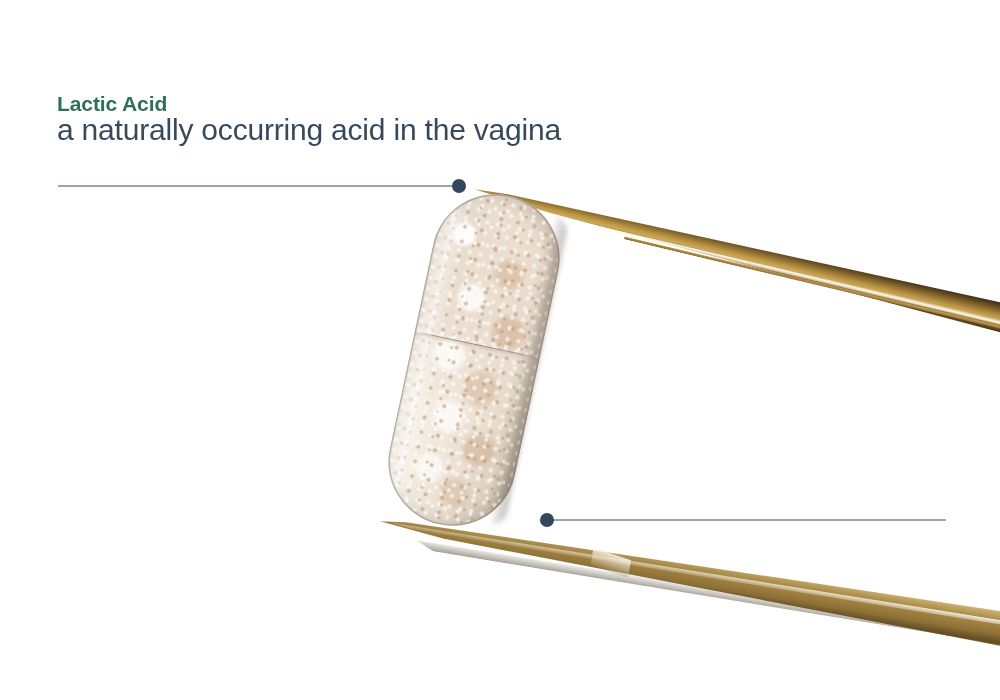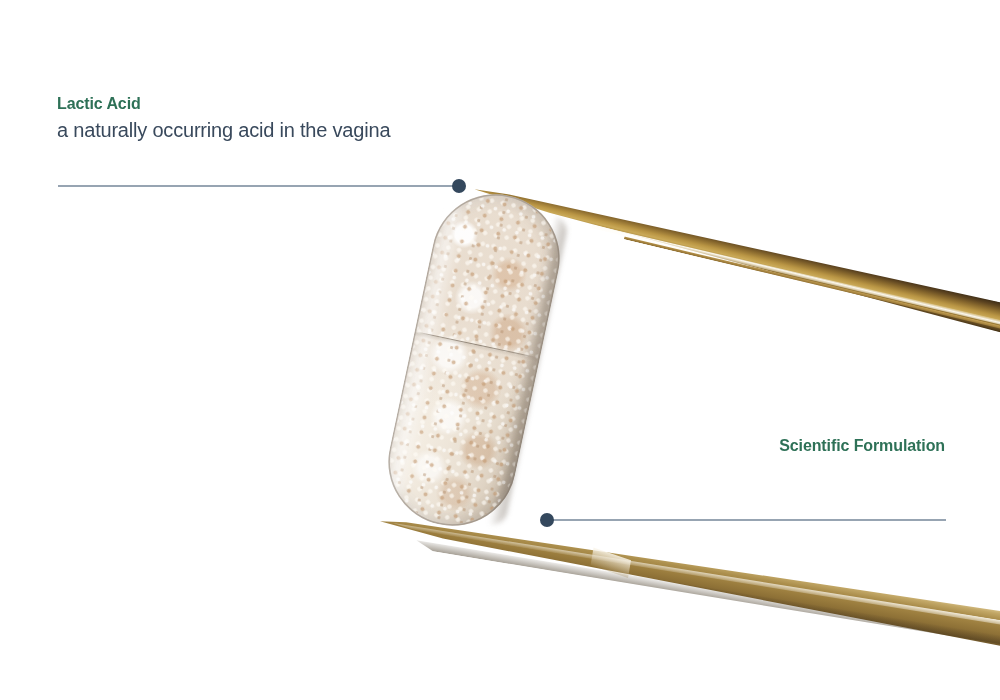--- a/index.html
+++ b/index.html
@@ -18,28 +18,28 @@
     overflow: hidden;
   }
 
   
   .callout {
     position: absolute;
   }
   .callout-title {
     font-weight: bold;
     color: #2e7157;
-    font-size: 16px;
+    font-size: 21px;
     line-height: 24px;
     letter-spacing: -0.1px;
     white-space: nowrap;
   }
   .callout-sub {
     color: #39495c;
-    font-size: 20px;
+    font-size: 30px;
     line-height: 28px;
     letter-spacing: -0.2px;
     white-space: nowrap;
   }
 
   #callout-lactic {
     left: 57px;
     top: 92px;
     text-align: left;
   }
@@ -325,20 +325,19 @@
   <div class="callout" id="callout-lactic">
     <div class="callout-title">Lactic Acid</div>
     <div class="callout-sub">a naturally occurring acid in the vagina</div>
   </div>
   <div class="connector" id="connector-lactic">
     <div class="conn-line"></div>
     <div class="conn-dot"></div>
   </div>
 
   <div class="callout" id="callout-scientific">
-    <div class="callout-title">Scientific Formulation</div>
   </div>
   <div class="connector" id="connector-scientific">
     <div class="conn-line"></div>
     <div class="conn-dot"></div>
   </div>
 
 </div>
 
 </body></html>

